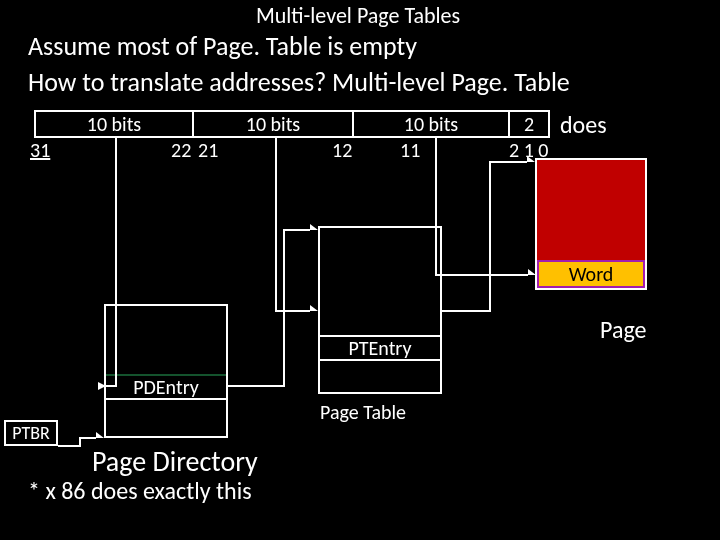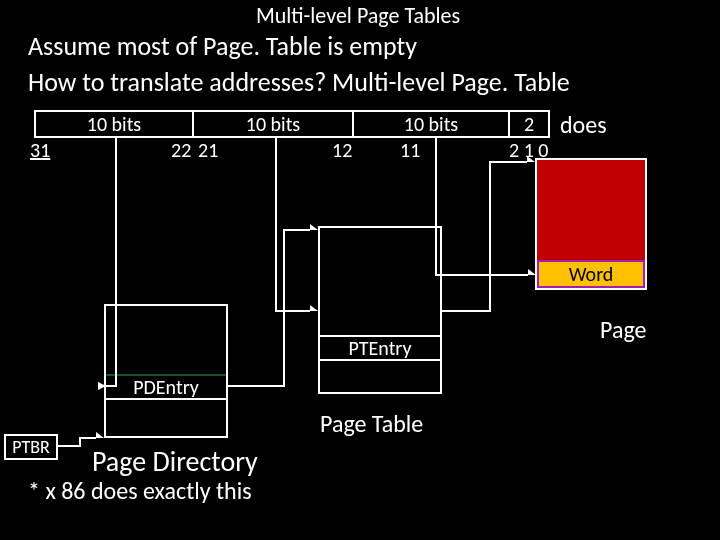--- a/index.html
+++ b/index.html
@@ -102,22 +102,22 @@
     width: 120px; height: 26px;
     border-top: 2px solid #fff;
     border-bottom: 2px solid #fff;
     text-align: center;
     line-height: 22px;
     font-size: 20px;
     margin-top: 36px;
   }
   .pt-label {
     position: absolute;
-    top: 409px; left: 320px;
-    font-size: 24px;
+    top: 400px; left: 320px;
+    font-size: 20px;
   }
 
   .pdbox {
     top: 304px; left: 104px;
     width: 124px; height: 134px;
   }
   .pdentry {
     position: absolute;
     top: 374px; left: 106px;
     width: 120px; height: 26px;
@@ -128,21 +128,21 @@
     font-size: 20px;
   }
   .pd-label {
     position: absolute;
     top: 444px; left: 92px;
     font-size: 28px;
   }
 
   .ptbr {
     position: absolute;
-    top: 434px; left: 4px;
+    top: 420px; left: 4px;
     width: 54px; height: 26px;
     border: 2px solid #fff;
     text-align: center;
     font-size: 18px;
     line-height: 22px;
   }
   .footnote {
     position: absolute;
     top: 476px; left: 28px;
     font-size: 24px;

